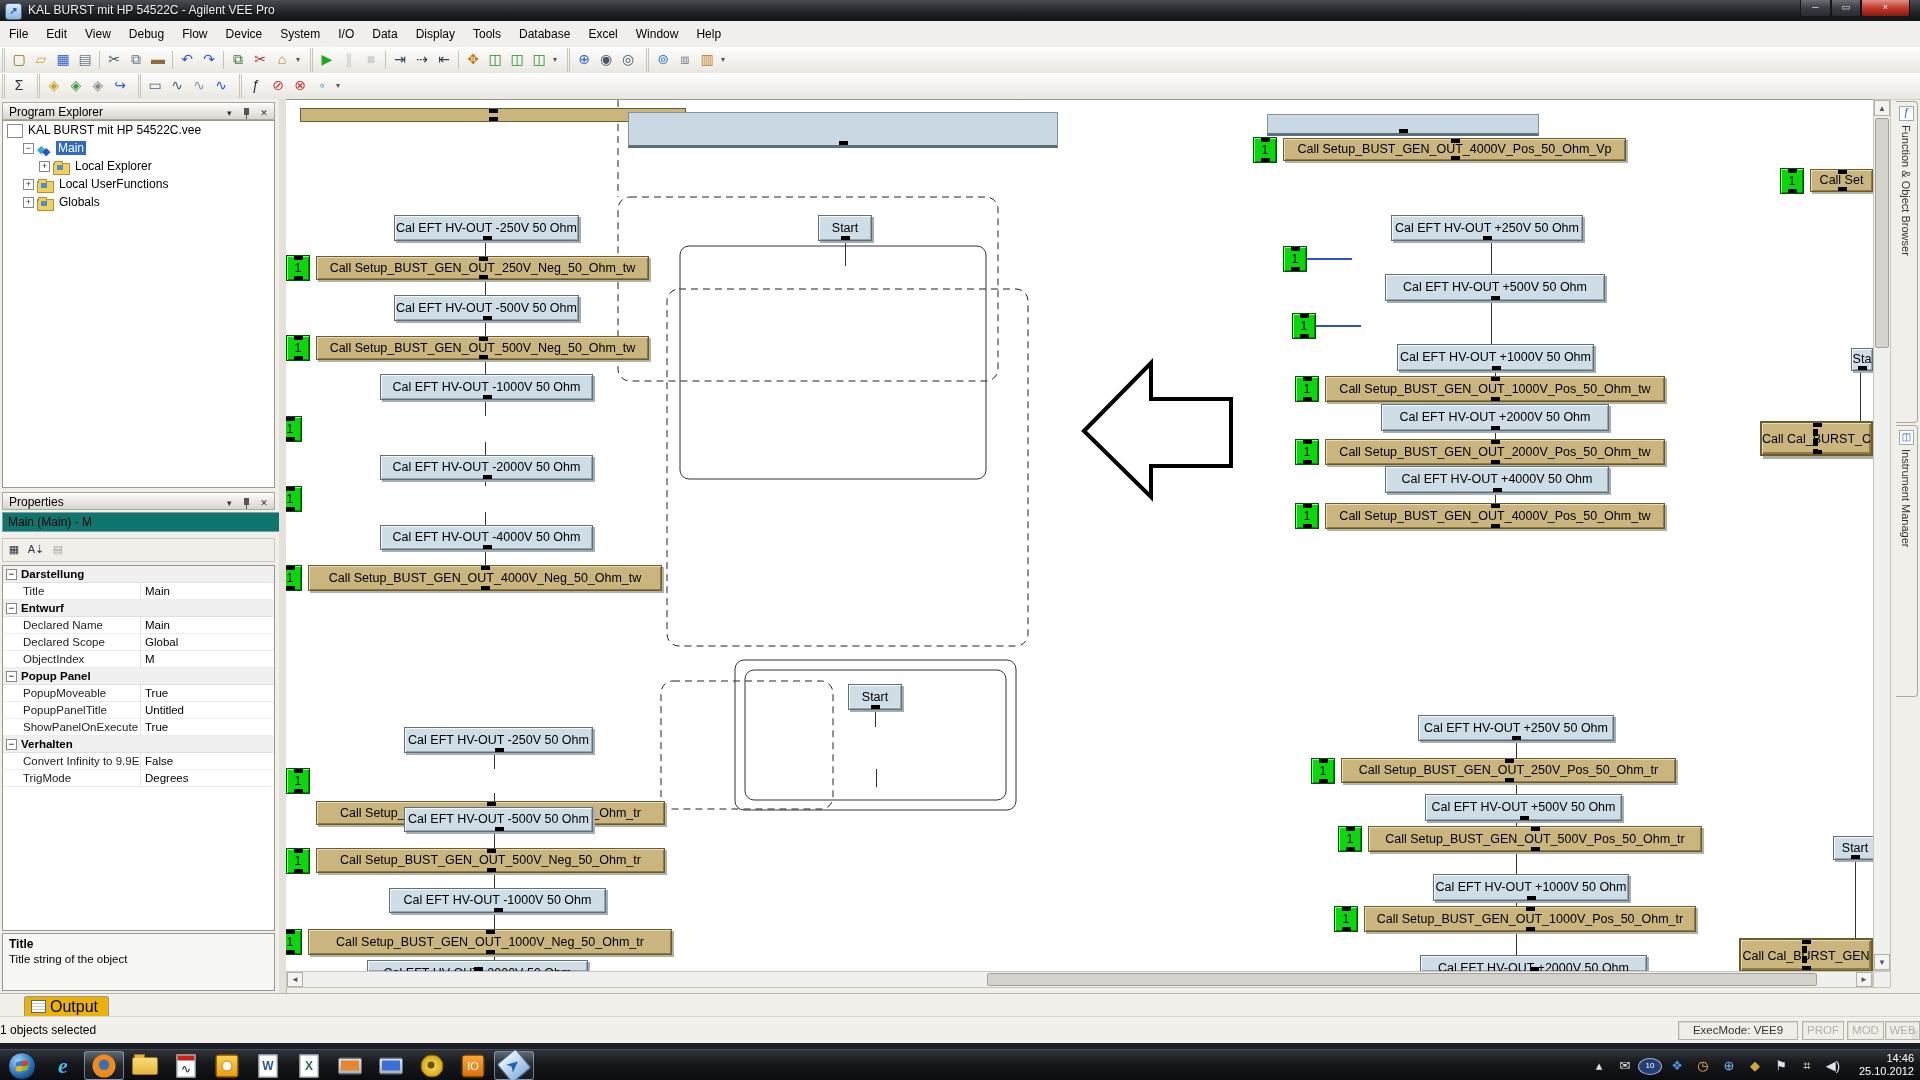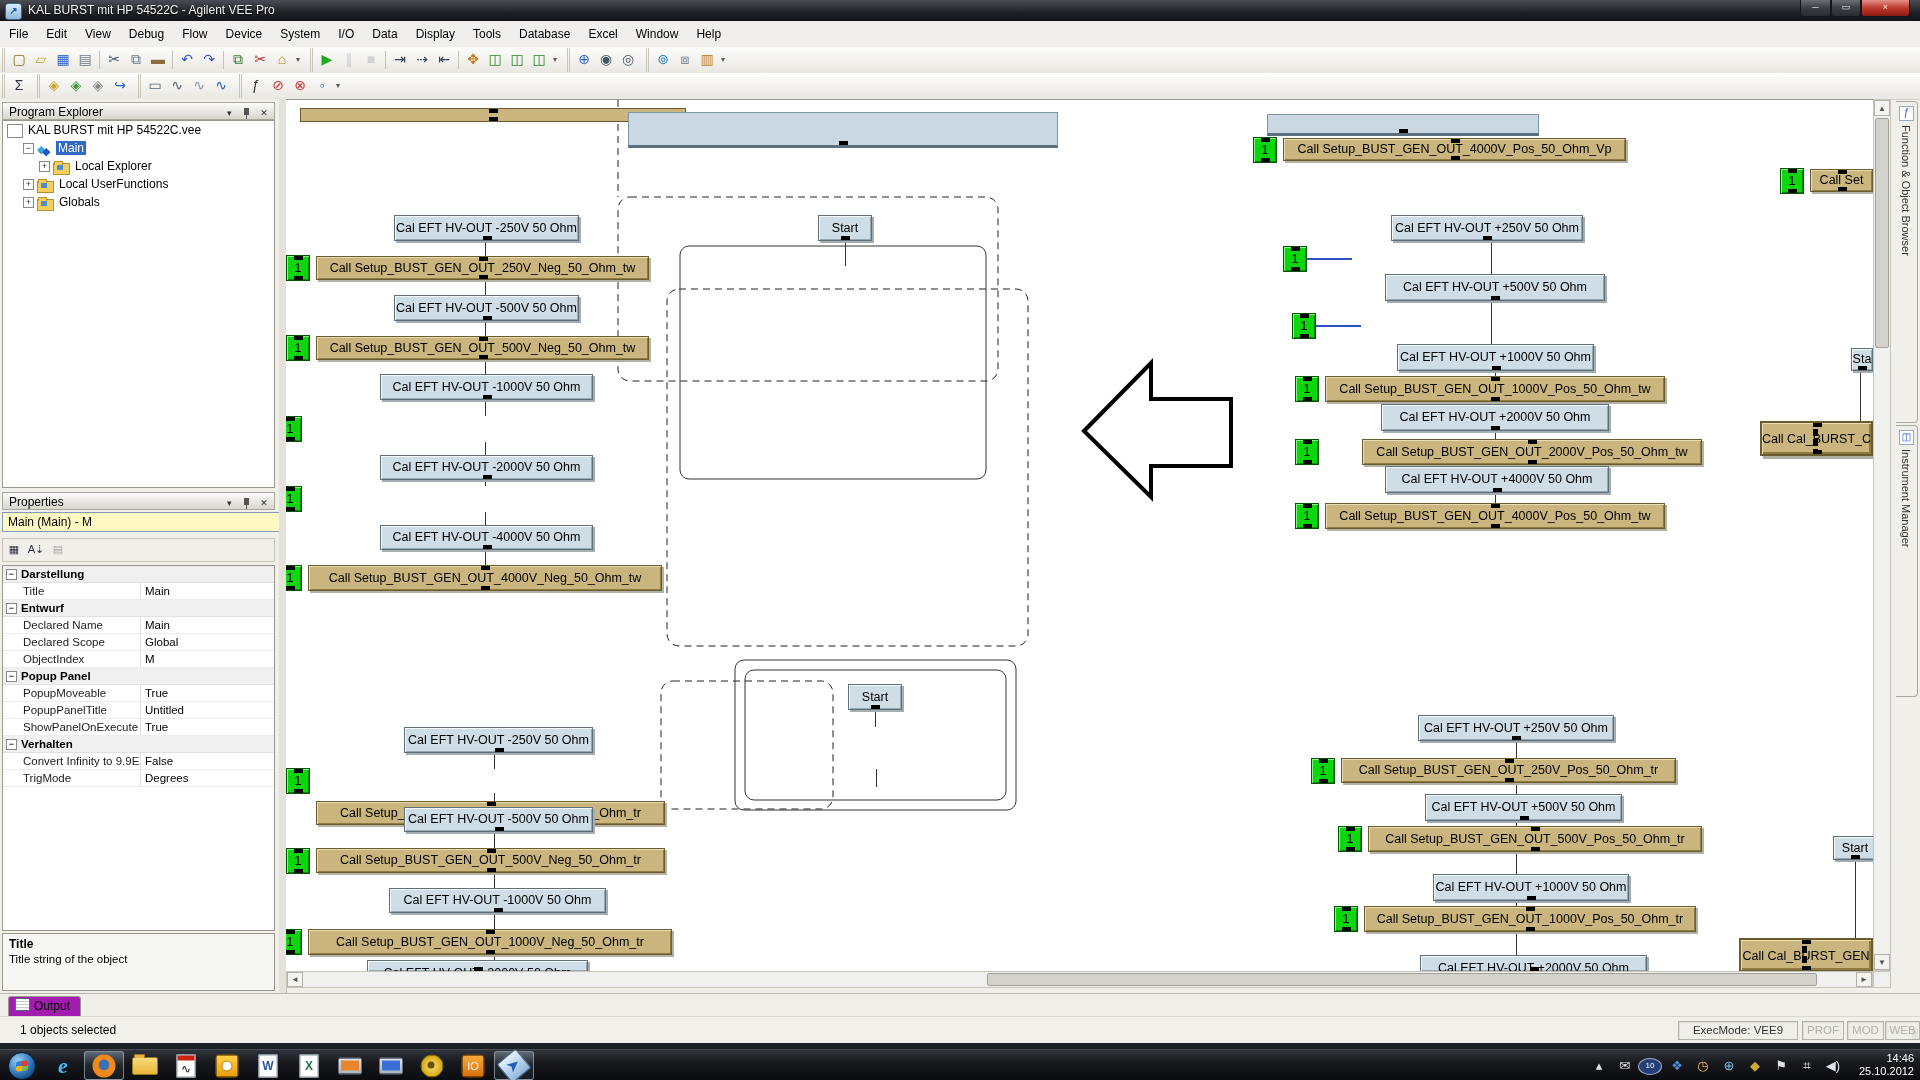--- a/index.html
+++ b/index.html
@@ -49,21 +49,21 @@
   .tico16{display:inline-block;width:16px;height:14px;vertical-align:middle;margin-right:3px;position:relative;}
   .ic-vee{border:1px solid #8a8a8a;background:#fff;color:#1f5fb8;font-size:10px;font-weight:bold;
     text-align:center;line-height:13px;width:14px;height:12px;}
   .ic-main::before{content:"◆";position:absolute;left:0;top:-2px;color:#35a8d8;font-size:11px;}
   .ic-main::after{content:"◆";position:absolute;left:5px;top:0px;color:#2356c8;font-size:11px;}
   .ic-folder{width:15px;height:10px;background:#f4cf5e;border:1px solid #b8912f;top:2px;}
   .ic-folder::before{content:"";position:absolute;left:0;top:-3px;width:7px;height:3px;
     background:#f4cf5e;border:1px solid #b8912f;border-bottom:none;}
   .ic-folder::after{content:"";position:absolute;left:3px;top:1px;width:6px;height:5px;background:#4f8fd0;}
   
-  #propsel{position:absolute;left:2px;width:324px;height:20px;background:#fef9c3;border:1px solid #7f9db9;
+  #propsel{position:absolute;left:2px;width:324px;height:20px;background:#0f766e;border:1px solid #7f9db9;
     font-size:12px;line-height:19px;padding-left:5px;box-sizing:border-box;}
   #propsel .dd{position:absolute;right:0;top:0;width:17px;height:18px;background:linear-gradient(#f2f2f0,#d2cfc6);
     border-left:1px solid #aaa;font-size:8px;text-align:center;line-height:17px;color:#333;}
   #propbar{position:absolute;left:2px;width:273px;height:24px;background:#f0efe9;border:1px solid #c8c5bb;box-sizing:border-box;}
   #propbar .tico{width:20px;height:18px;line-height:17px;font-size:11px;margin:2px 1px;}
   .prow{height:16px;font-size:11.5px;line-height:16px;border-bottom:1px solid #ececec;white-space:nowrap;overflow:hidden;}
   .prow .nm{display:inline-block;width:138px;padding-left:20px;color:#222;vertical-align:top;
     border-right:1px solid #e2e2e2;box-sizing:border-box;overflow:hidden;}
   .prow .vl{display:inline-block;padding-left:4px;color:#000;}
   .pcat{background:#f0f0f0;font-weight:bold;height:16px;font-size:11.5px;line-height:16px;border-bottom:1px solid #e0e0e0;}
@@ -104,27 +104,27 @@
   .sthumb{position:absolute;background:#d4d2cc;border:1px solid #a3a098;box-sizing:border-box;border-radius:2px;}
   
   #sidetabs{position:absolute;left:1896px;top:99px;width:24px;height:700px;}
   .sidetab{position:absolute;left:0;width:21px;background:#f0efe9;border:1px solid #aaa79e;border-left:none;
     border-radius:0 4px 4px 0;font-size:11px;color:#333;}
   .sidetab .vtxt{writing-mode:vertical-rl;margin:4px 0 0 4px;white-space:nowrap;}
   .sidetab .sicon{display:block;margin:4px auto 0 auto;width:13px;height:13px;font-size:10px;color:#2356c8;
     text-align:center;line-height:12px;border:1px solid #9ab;background:#fff;}
   
   #outputbar{position:absolute;left:0;top:993px;width:1920px;height:23px;background:#f0efe9;border-top:1px solid #b8b5ac;}
-  .otab{position:absolute;left:8px;top:2px;height:20px;padding:0 10px 0 6px;background:#a21caf;
-    border:1px solid #9a978e;border-bottom:none;border-radius:3px 3px 0 0;font-size:12px;line-height:19px;}
+  .otab{position:absolute;left:24px;top:2px;height:20px;padding:0 10px 0 6px;background:#eab308;
+    border:1px solid #9a978e;border-bottom:none;border-radius:3px 3px 0 0;font-size:16px;line-height:19px;}
   .otab .oic{display:inline-block;width:13px;height:11px;border:1px solid #567;margin-right:4px;position:relative;top:1px;
     background:repeating-linear-gradient(#fff,#fff 2px,#89a 3px);}
   #statusbar{position:absolute;left:0;top:1016px;width:1920px;height:27px;background:#f1f0ea;
     border-top:1px solid #d8d5cc;font-size:12px;}
-  #statusbar .sleft{position:absolute;left:20px;top:6px;}
+  #statusbar .sleft{position:absolute;left:0;top:6px;}
   .scell{position:absolute;top:4px;height:17px;border:1px solid #b4b1a8;box-shadow:inset 1px 1px 0 #dedcd4;
     font-size:11.5px;line-height:16px;text-align:center;color:#333;background:#efeee8;}
   .scell.dim{color:#b2b0a8;}
   #winedge{position:absolute;left:0;top:1043px;width:1920px;height:6px;background:#1b1e24;}
   
   #taskbar{position:absolute;left:0;top:1049px;width:1920px;height:31px;
     background:linear-gradient(#31353b,#17191d 40%,#0a0b0e);border-top:1px solid #484d55;}
   .tb-item{position:absolute;top:1px;width:40px;height:29px;border-radius:3px;}
   .tb-item.active{background:linear-gradient(rgba(190,210,230,.35),rgba(120,140,160,.15) 50%,rgba(60,70,85,.25));
     border:1px solid rgba(190,205,220,.55);box-sizing:border-box;}
@@ -452,21 +452,21 @@
       </div>
       <div class="node n-seq" style="left: 1009px; top: 276px; width: 24px; height: 26px;">
         <span class="lab" style="line-height: 24px;">1</span>
         <span class="pin pt"></span>
         <span class="pin pb"></span>
       </div>
       <div class="node n-btn" style="left: 1095px; top: 304px; width: 228px; height: 27px;">
         <span class="lab" style="line-height: 25px;">Cal EFT HV-OUT +2000V 50 Ohm</span>
         <span class="pin pb"></span>
       </div>
-      <div class="node n-call" style="left: 1039px; top: 339px; width: 340px; height: 26px; margin-left: 37px;">
+      <div class="node n-call" style="left: 1039px; top: 339px; width: 340px; height: 26px;">
         <span class="lab" style="line-height: 24px;">Call Setup_BUST_GEN_OUT_2000V_Pos_50_Ohm_tw</span>
         <span class="pin pt"></span>
         <span class="pin pb"></span>
       </div>
       <div class="node n-seq" style="left: 1009px; top: 339px; width: 24px; height: 26px;">
         <span class="lab" style="line-height: 24px;">1</span>
         <span class="pin pt"></span>
         <span class="pin pb"></span>
       </div>
       <div class="node n-btn" style="left: 1099px; top: 366px; width: 224px; height: 27px;">

